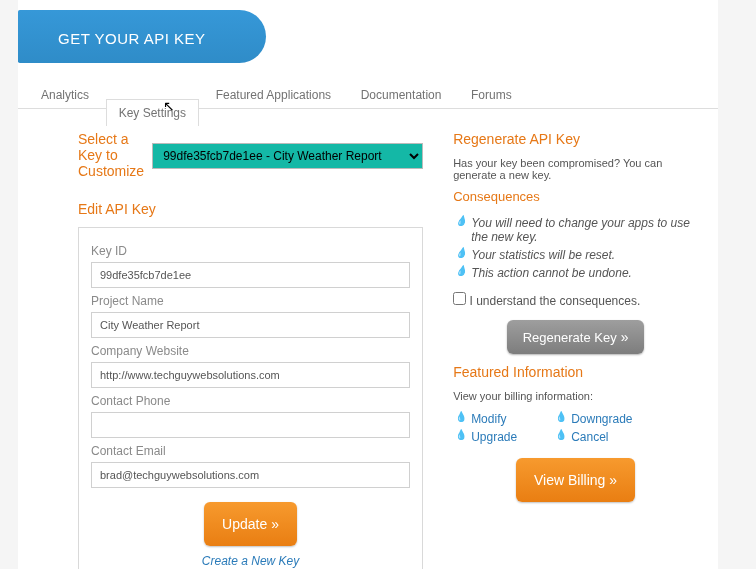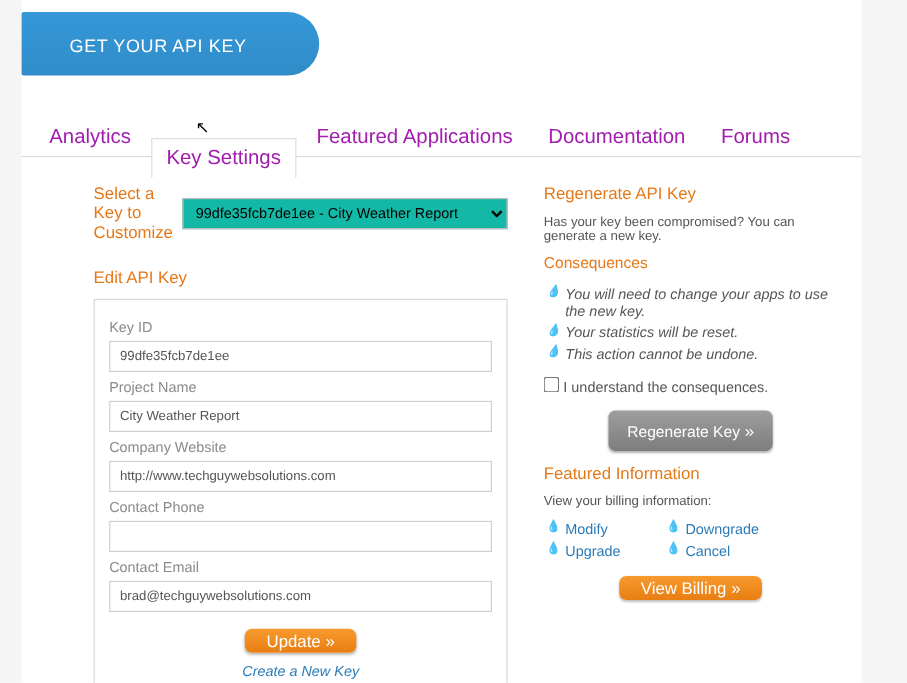--- a/index.html
+++ b/index.html
@@ -1,31 +1,31 @@
 <!DOCTYPE html>
 <html><head>
 <meta charset="utf-8">
 <style>
   * { box-sizing: border-box; margin: 0; padding: 0; }
   body { font-family: Arial, Helvetica, sans-serif; font-size: 13px; color: #333; background: #f5f5f5; width: 756px; height: 569px; overflow: hidden; position: relative; }
   .page { background: #fff; width: 700px; margin: 0 0 0 18px; padding: 0; min-height: 569px; position: relative; }
   .banner { background: linear-gradient(#3698d8,#2f8cc8); color: #fff; display: inline-block; padding: 20px 60px 16px 40px; border-radius: 2px 30px 30px 2px; margin: 10px 0 18px 0; font-size: 15px; letter-spacing: 0.5px; }
   .tabs { border-bottom: 1px solid #ddd; padding-left: 10px; }
-  .tab { display: inline-block; padding: 6px 12px; color: #a21caf; font-size: 17px; border: 1px solid transparent; border-bottom: none; cursor: pointer; margin-top: 16px; }
+  .tab { display: inline-block; padding: 6px 12px; color: #737373; font-size: 12px; border: 1px solid transparent; border-bottom: none; cursor: pointer; }
   .tab.active { border-color: #ddd; background: #fff; position: relative; top: 18px; }
   .content { display: flex; padding: 14px 20px 0 60px; gap: 30px; }
   .col { flex: 1; }
   .select-row { display: flex; align-items: center; gap: 8px; margin-bottom: 12px; }
   .orange-head { color: #e67817; font-size: 14px; margin: 8px 0 10px 0; }
   .orange-head.sm { font-size: 13px; }
   select.key-select { padding: 4px 24px 4px 6px; font-size: 12px; border: 1px solid #bbb; background: #14b8a6; }
   .panel { border: 1px solid #d9d9d9; padding: 10px 12px 14px 12px; }
   .field-label { color: #8a8a8a; font-size: 12px; margin: 6px 0 4px 0; }
   .field-input { width: 100%; padding: 6px 8px; border: 1px solid #d0d0d0; font-size: 11px; color: #555; background: #fff; }
-  .btn-orange { background: linear-gradient(#f79a2e,#e97e12); color: #fff; border: none; border-radius: 6px; padding: 2px 18px; font-size: 14px; cursor: pointer; display: inline-flex; align-items: center; gap: 4px; box-shadow: 0 1px 2px rgba(0,0,0,0.25); }
+  .btn-orange { background: linear-gradient(#f79a2e,#e97e12); color: #fff; border: none; border-radius: 6px; padding: 14px 18px; font-size: 14px; cursor: pointer; display: inline-flex; align-items: center; gap: 4px; box-shadow: 0 1px 2px rgba(0,0,0,0.25); }
   .btn-orange .chev, .btn-gray .chev, .btn-blue .chev { font-size: 14px; }
   .center { text-align: center; margin-top: 14px; }
   .link { color: #2b7bb9; font-size: 12px; cursor: pointer; display: inline-block; margin-top: 8px; font-style: italic; }
   .pbody { color: #555; font-size: 11px; margin-bottom: 6px; }
   .drop-list { list-style: none; margin: 6px 0 10px 4px; font-style: italic; }
   .drop-list li { color: #555; font-size: 12px; padding: 2px 0 2px 14px; position: relative; }
   .drop-list li::before { content: "\1F4A7"; position: absolute; left: -2px; top: 1px; font-size: 10px; }
   .chk-row { font-size: 12px; color: #555; margin: 4px 0 12px 0; }
   .btn-gray { background: linear-gradient(#9e9e9e,#7d7d7d); color: #fff; border: none; border-radius: 6px; padding: 9px 16px; font-size: 13px; cursor: pointer; box-shadow: 0 1px 2px rgba(0,0,0,0.3); display:inline-flex; align-items:center; gap:4px;}
   .billing-links { display: flex; gap: 40px; margin: 8px 0 12px 4px; }

